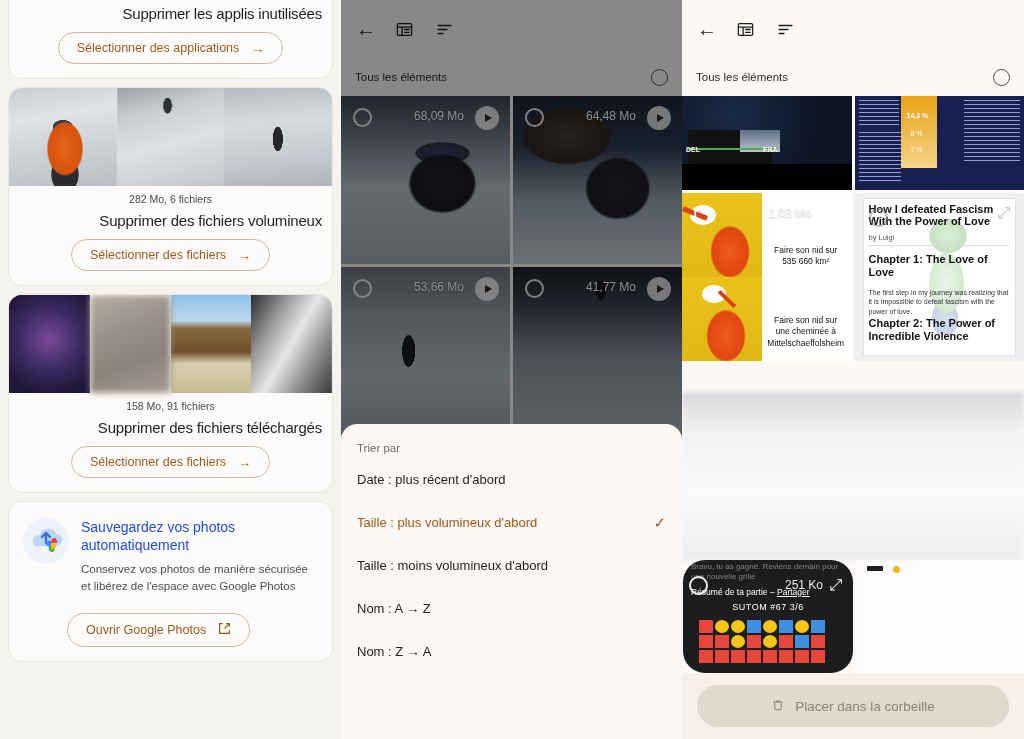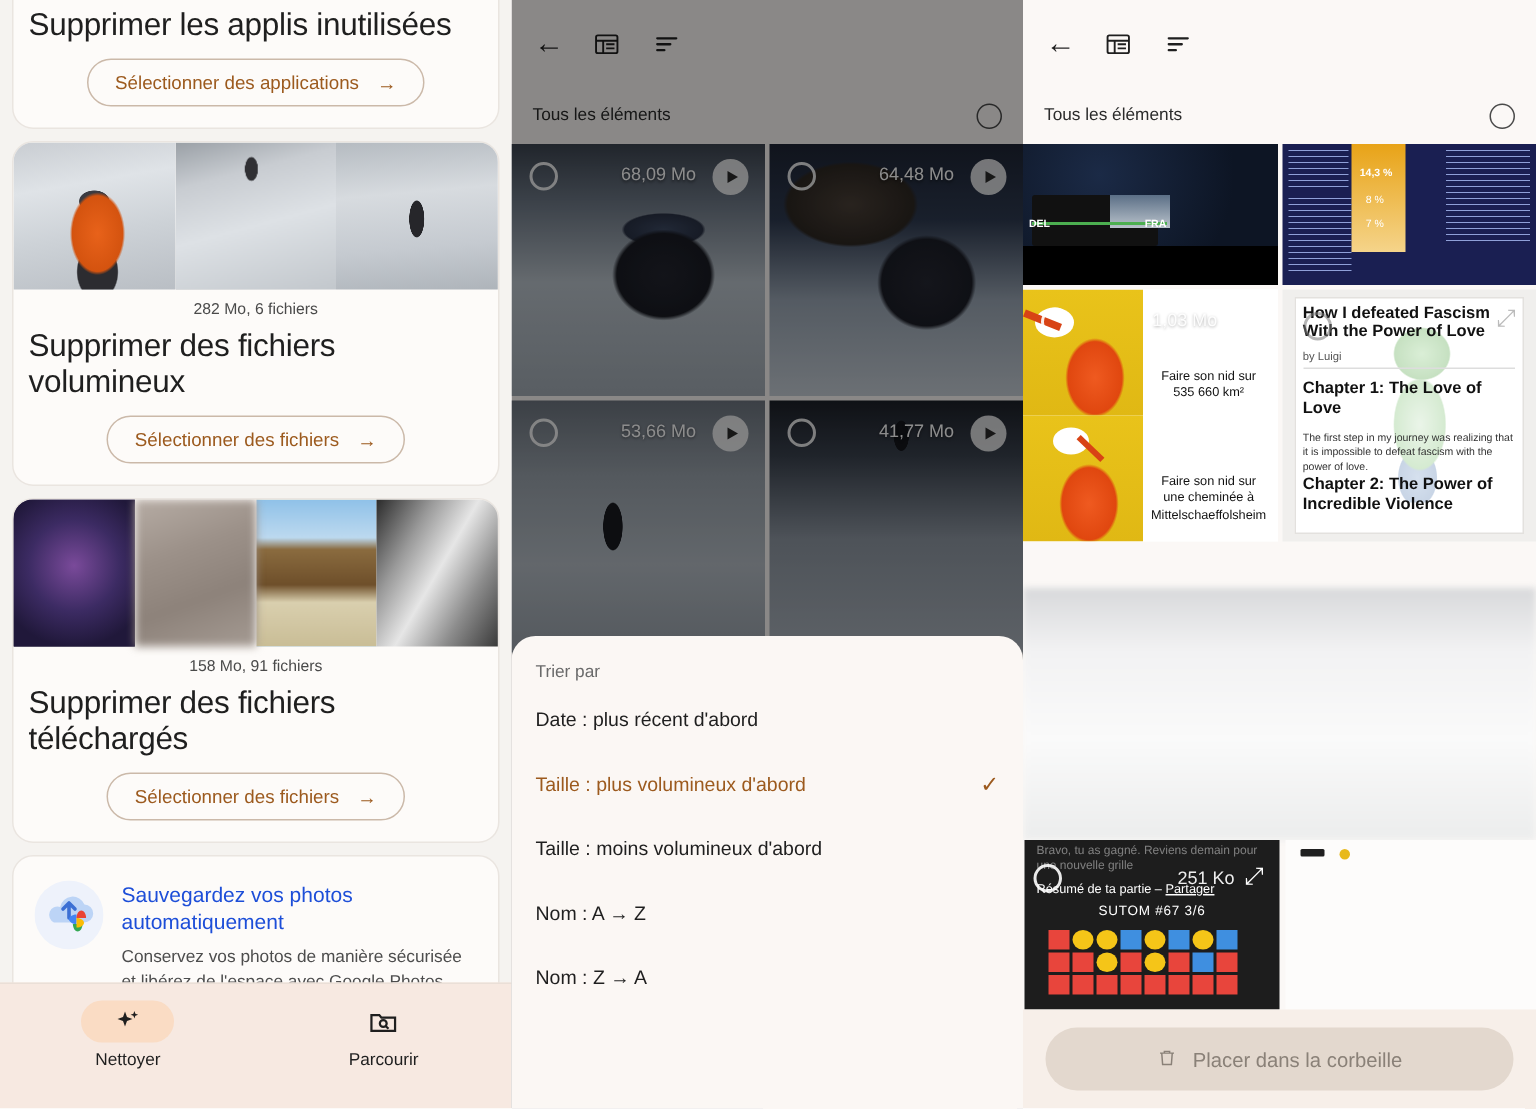--- a/index.html
+++ b/index.html
@@ -20,23 +20,23 @@
   
   .cards { position: absolute; inset: 0; padding: 0 8px; }
   .card {
     background: #fdfbf9;
     border: 1px solid #eae5e0;
     border-radius: 14px;
     overflow: hidden;
     margin-bottom: 8px;
   }
   .card-title {
-    font-size: 21px;
+    font-size: 15px;
     color: #1f1f1f;
-    text-align: left;
+    text-align: right;
     padding: 4px 10px 0;
     letter-spacing: -0.2px;
   }
   .card-sub {
     font-size: 10.5px; color: #4a4a4a; text-align: center;
     padding: 7px 0 3px;
   }
   .pill-wrap { display: flex; justify-content: center; padding: 10px 0 14px; }
   .pill {
     display: inline-flex; align-items: center; gap: 12px;
@@ -257,41 +257,20 @@
                 <path d="M6 2H2v12h12v-4"></path>
                   <path d="M10 2h4v4"></path>
                   <path d="M14 2L8 8"></path>
               </svg>
             </span>
           </div>
         </div>
       </div>
     </div>
 
-    <div class="bottomnav">
-      <div class="navitem">
-        <div class="navpill active">
-          <svg width="20" height="20" viewBox="0 0 24 24" fill="#1f1f1f">
-            <path d="M10 4l1.6 4.4L16 10l-4.4 1.6L10 16l-1.6-4.4L4 10l4.4-1.6z"></path>
-            <path d="M17.5 3.5l.8 2.2 2.2.8-2.2.8-.8 2.2-.8-2.2-2.2-.8 2.2-.8z"></path>
-          </svg>
-        </div>
-        <div class="navlabel">Nettoyer</div>
-      </div>
-      <div class="navitem">
-        <div class="navpill">
-          <svg width="21" height="21" viewBox="0 0 24 24" fill="none" stroke="#1f1f1f" stroke-width="1.7">
-            <path d="M3 6.5h6l1.6 2H21v10H3z"></path>
-            <circle cx="12" cy="13" r="2.6"></circle>
-              <path d="M14 15l2 2"></path>
-          </svg>
-        </div>
-        <div class="navlabel">Parcourir</div>
-      </div>
-    </div>
   </div>
 
   <div class="panel panel-mid">
     <div class="topbar">
       <div class="back">←</div>
       <div class="tico">
         <svg width="19" height="19" viewBox="0 0 24 24" fill="none" stroke="#1f1f1f" stroke-width="1.6">
           <rect x="3" y="4.5" width="18" height="15" rx="1.5"></rect>
           <path d="M3 9h18M9 9v10.5M11.5 12h7M11.5 15.5h7"></path>
         </svg>
@@ -437,21 +416,21 @@
         <div style="position:absolute;left:14px;top:95px;right:14px;font-size:7px;color:#333;line-height:1.35;">The first step in my journey was realizing that it is impossible to defeat fascism with the power of love.</div>
         <div style="position:absolute;left:14px;top:124px;right:14px;font-size:11px;font-weight:bold;color:#111;line-height:1.15;">Chapter 2: The Power of Incredible Violence</div>
         <div class="chk" style="left:14px;top:15px;border-color:rgba(120,120,120,.55);"></div>
         <div class="exp" style="color:#bbb;">⤢</div>
       </div>
     </div>
 
     <div class="blurband" style="position:absolute;left:0;right:0;top:392px;height:168px;"></div>
     <div style="position:absolute;left:850px;top:390px;width:0;"></div>
 
-    <div class="rcell" style="position:absolute;left:1px;top:560px;width:170px;height:113px;background:#1d1d1d;">
+    <div class="rcell" style="position:absolute;left:1px;top:560px;width:170px;height:113px;background:#1d1d1d;border-radius:22px;">
       <div style="position:absolute;left:8px;top:2px;right:4px;font-size:8px;color:#cfcfcf;line-height:1.25;opacity:.55;">Bravo, tu as gagné. Reviens demain pour une nouvelle grille</div>
       <div style="position:absolute;left:8px;top:27px;right:4px;font-size:8.5px;color:#fff;">
         <span>Résumé de ta partie –</span>
         <span style="text-decoration:underline;">Partager</span>
       </div>
       <div style="position:absolute;left:0;right:0;top:42px;text-align:center;font-size:9px;color:#fff;letter-spacing:.5px;">SUTOM #67 3/6</div>
       <div id="sutom-grid" style="position:absolute;left:16px;top:60px;display:flex;flex-direction:column;gap:2px;">
           <div style="display: flex; gap: 2px;">
             <div style="width: 14px; height: 13px; background: rgb(232, 69, 60);"></div>
             <div style="width: 14px; height: 13px; background: rgb(245, 197, 24); border-radius: 50%;"></div>

